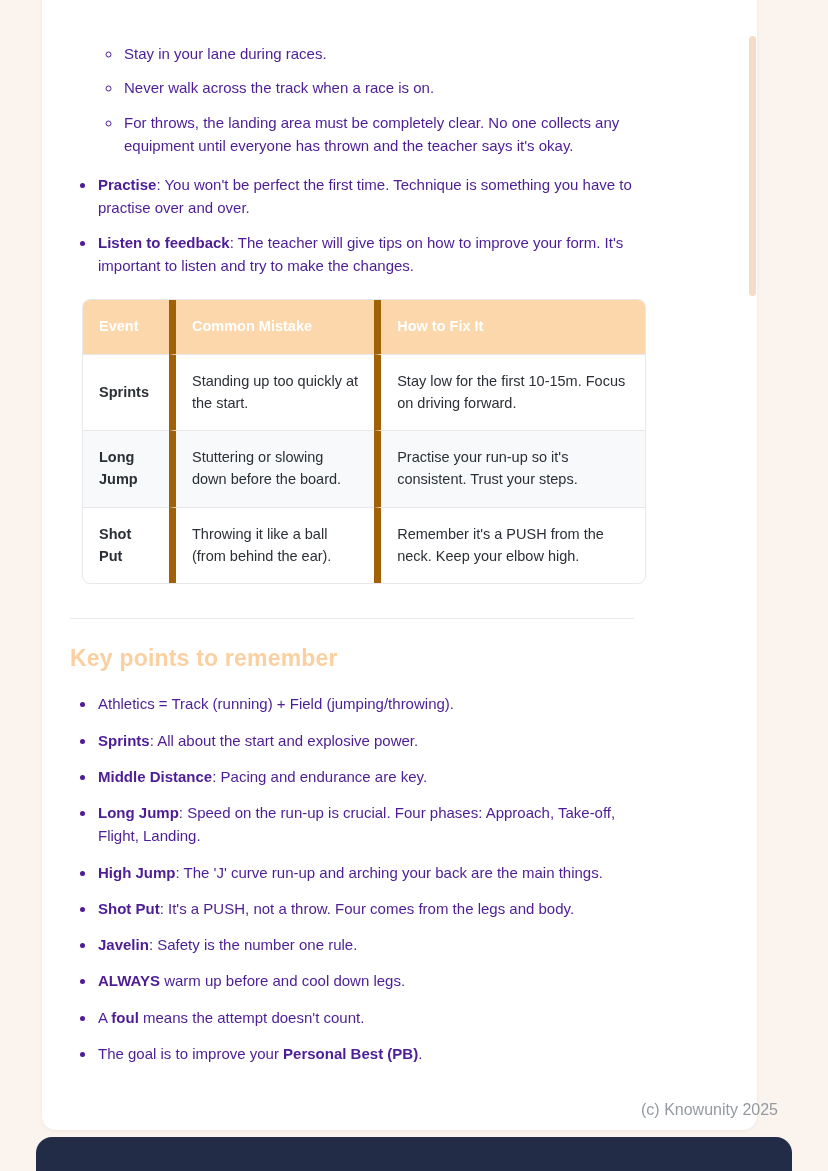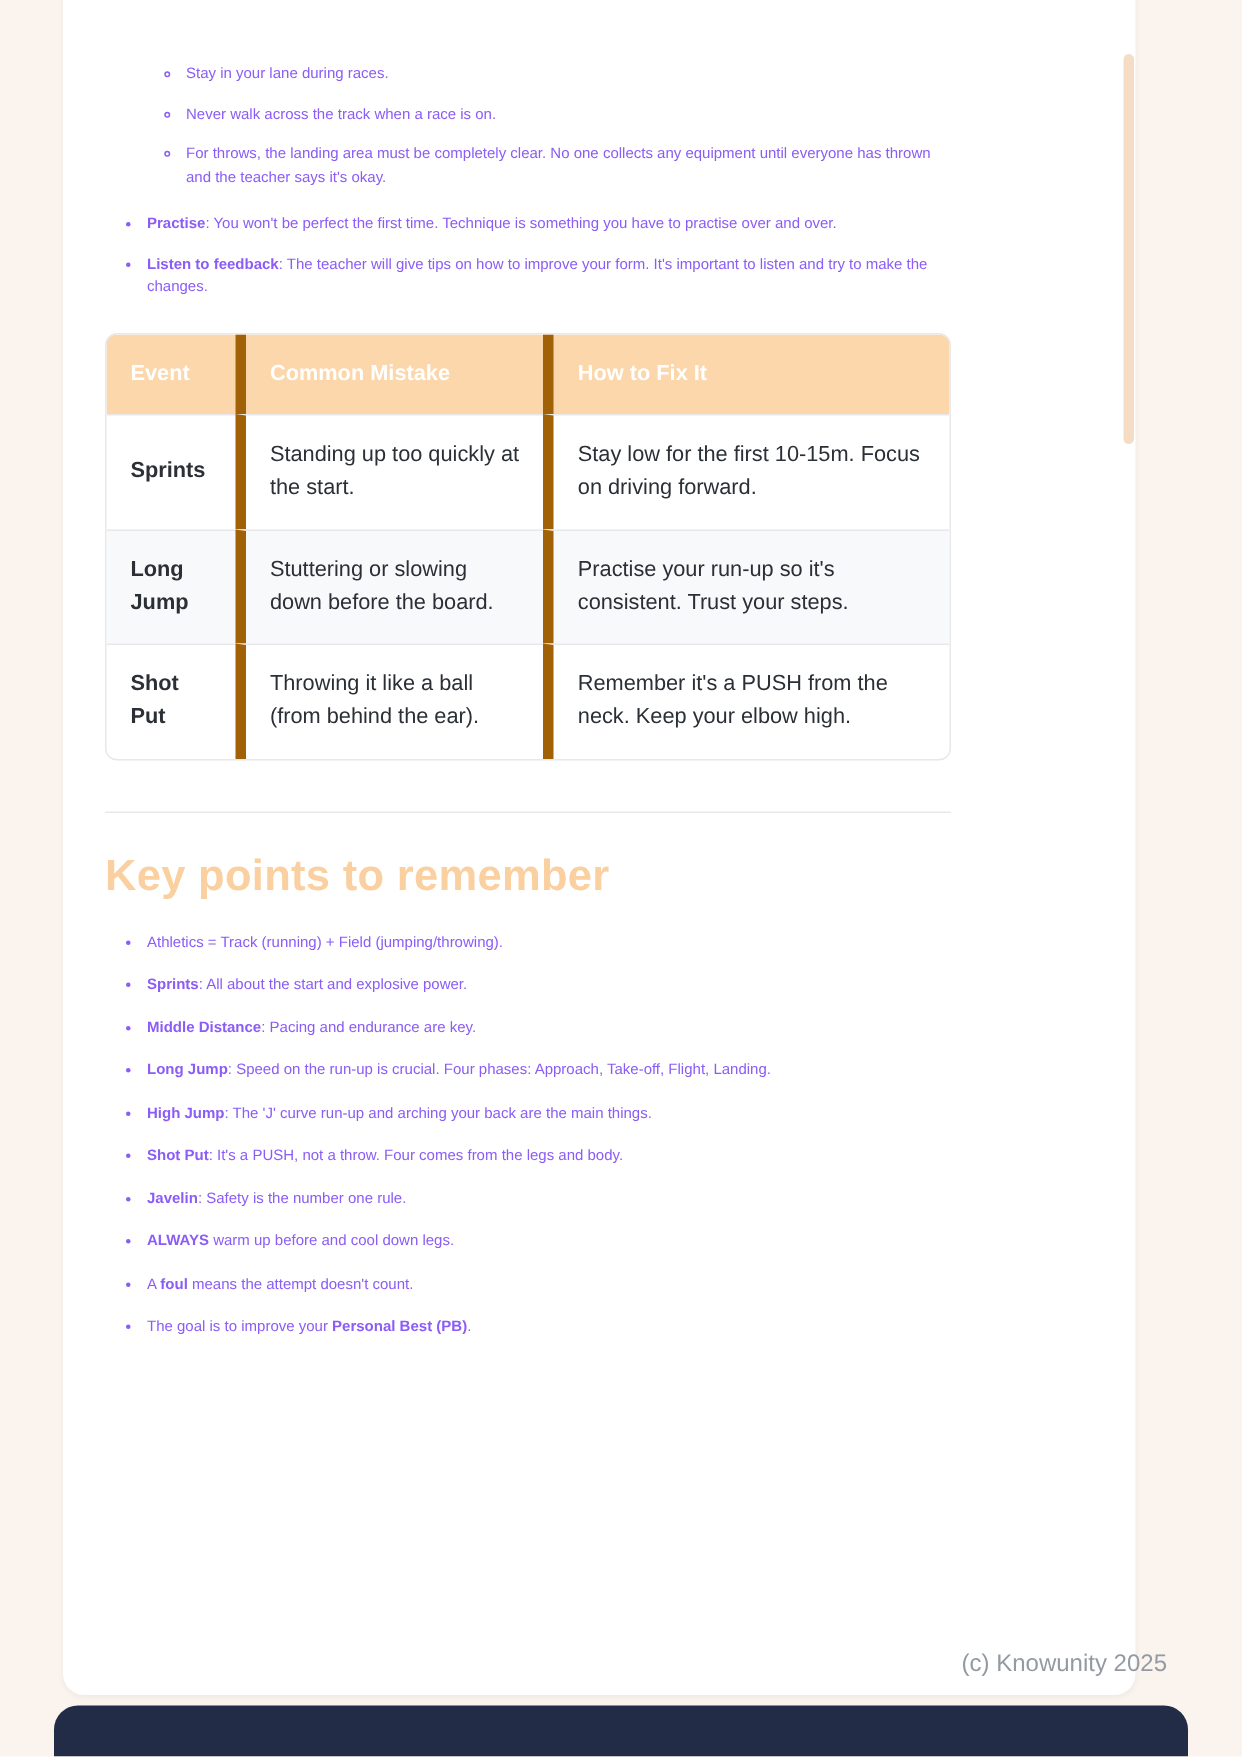--- a/index.html
+++ b/index.html
@@ -28,35 +28,36 @@
   ul.circle-list {
     list-style: circle;
     padding-left: 52px;
   }
   ul.disc-list {
     list-style: disc;
     padding-left: 26px;
     margin-top: 16px;
   }
   li {
-    font-size: 10px;
+    font-size: 15px;
     line-height: 1.55;
     margin-bottom: 11px;
-    color: #8b5cf6;
+    color: #4c1d95;
     padding-left: 2px;
   }
   .b { font-weight: 700; }
 
   .table-wrap {
     margin-top: 22px;
     width: 564px;
     border: 1px solid #e8e8ea;
     border-radius: 8px;
     overflow: hidden;
     background: #fff;
+    margin-left: 12px;
   }
   table {
     width: 100%;
     border-collapse: separate;
     border-spacing: 0;
     font-size: 14.5px;
   }
   th, td {
     text-align: left;
     vertical-align: middle;
@@ -78,21 +79,21 @@
   td.event-cell { font-weight: 700; }
 
   hr.divider {
     margin: 34px 0 0;
     border: none;
     border-top: 1px solid #e9e9ec;
     width: 564px;
   }
   h2.section-heading {
     margin: 26px 0 0;
-    font-size: 29px;
+    font-size: 23px;
     font-weight: 700;
     color: #fbd0a0;
     letter-spacing: 0.2px;
   }
   ul.key-list {
     list-style: disc;
     padding-left: 26px;
     margin-top: 20px;
     width: 566px;
   }

